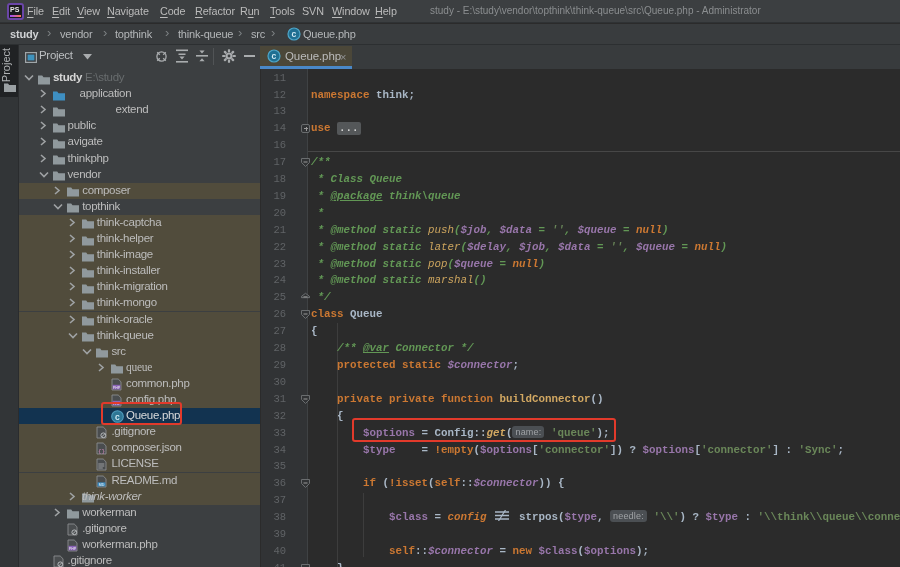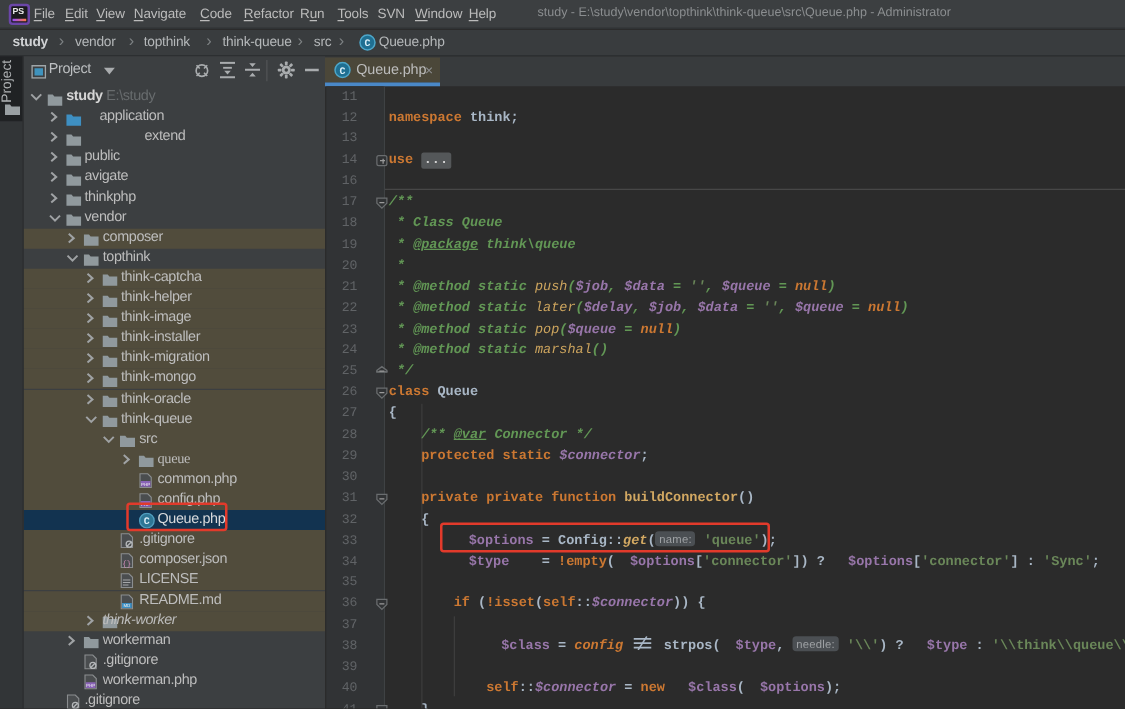--- a/index.html
+++ b/index.html
@@ -37,21 +37,21 @@
 #gutsep{position:absolute;left:47px;top:24px;width:1px;height:498px;background:#3f4244;}
 pre{margin:0;white-space:pre;}
 .chev svg,.ticon svg{display:block;}
 #nums{position:absolute;left:1px;top:24.6px;width:25px;font:400 10.5px/16.9px "Liberation Mono",monospace;color:#606366;text-align:right;}
 #code{position:absolute;left:51px;top:24.6px;font:700 10.83px/16.9px "Liberation Mono",monospace;color:#a9b7c6;}
 .kw{color:#cc7832;}
 .str{color:#6a8759;}
 .doc{color:#629755;font-style:italic;}
 .doctag{color:#629755;font-style:italic;font-weight:bold;text-decoration:underline;}
 .docm{color:#cda55e;font-style:italic;font-weight:normal;}
-.var{color:#9876aa;margin-left:12px;}
+.var{color:#9876aa;}
 .vari{color:#9876aa;font-style:italic;}
 .fn{color:#d2a862;}
 .fni{color:#d2a862;font-style:italic;}
 .kwi{color:#cc7832;font-style:italic;}
 .inlay{display:inline-block;background:#4b4f53;color:#9fa2a5;font:400 9px/12px "Liberation Sans",sans-serif;border-radius:3px;padding:0 3px;vertical-align:1px;letter-spacing:.2px;}
 .foldbox{display:inline-block;background:#545759;color:#d2d2d2;border-radius:2px;padding:0 2px;line-height:13px;vertical-align:0px;}
 .foldic{position:absolute;width:9px;height:9px;border:1px solid #6a6d6f;border-radius:2px;background:#313335;}
 .foldic i{position:absolute;left:1.5px;top:3px;width:4px;height:1px;background:#9a9a9a;}
 .redbox{position:absolute;border:2.5px solid #e23a2b;border-radius:3px;}
 .guide{position:absolute;width:1px;background:#3d3d3d;}

